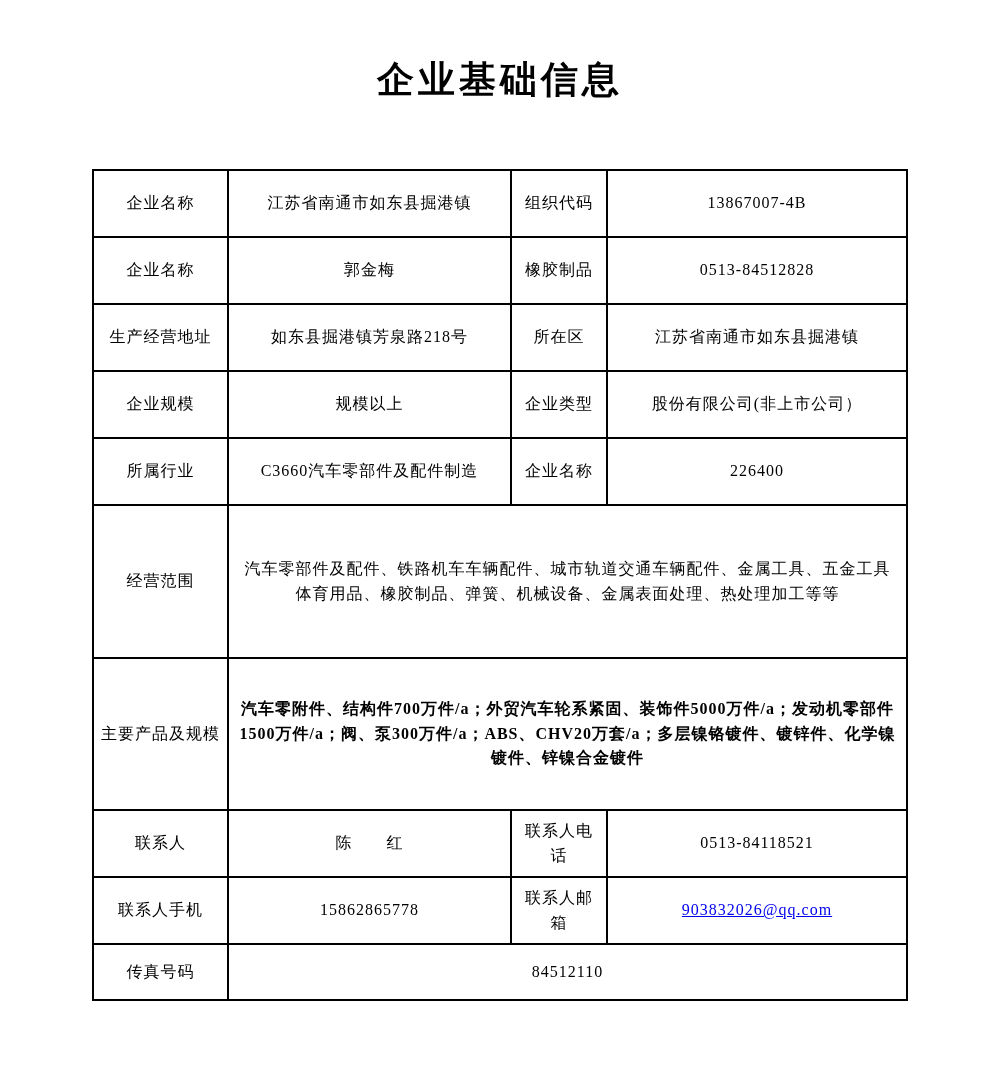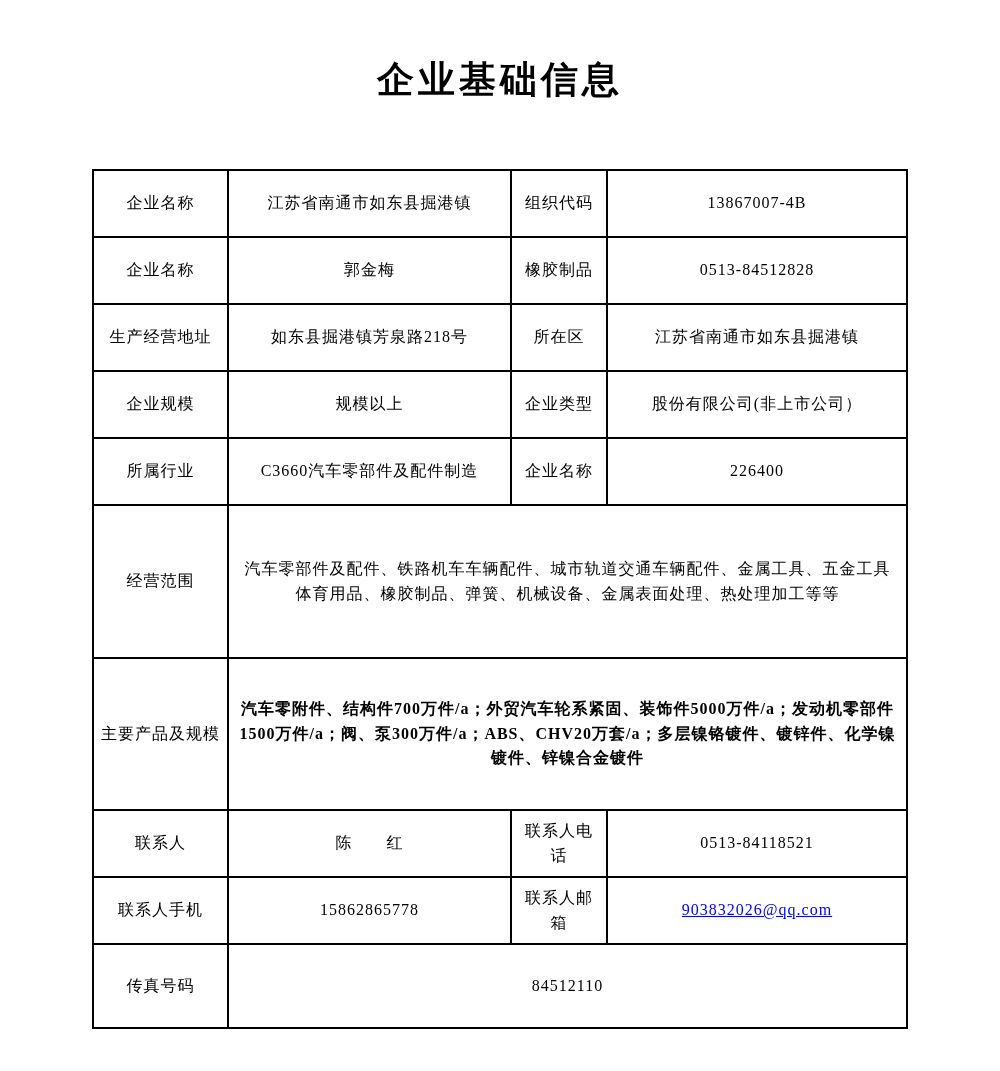--- a/index.html
+++ b/index.html
@@ -39,21 +39,21 @@
     overflow: hidden;
   }
   col.c1 { width: 135px; }
   col.c2 { width: 283px; }
   col.c3 { width: 96px;  }
   col.c4 { width: 300px; }
 
   tr.row-s  { height: 67px; }
   tr.row-l1 { height: 153px; }
   tr.row-l2 { height: 152px; }
-  tr.row-last { height: 84px; }
+  tr.row-last { height: 56px; }
 
   td.cell-left {
     text-align: left;
     white-space: pre-wrap;
     padding-left: 8px;
     padding-right: 8px;
     margin-top: 23px;
   }
   td.cell-center-wrap {
     text-align: center;

